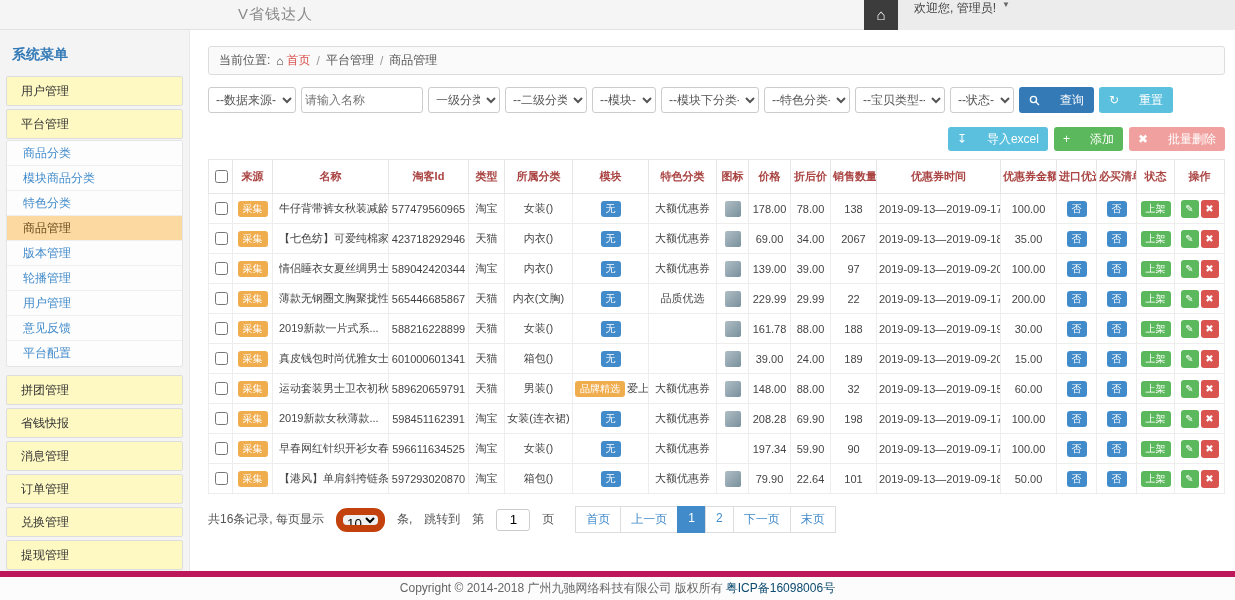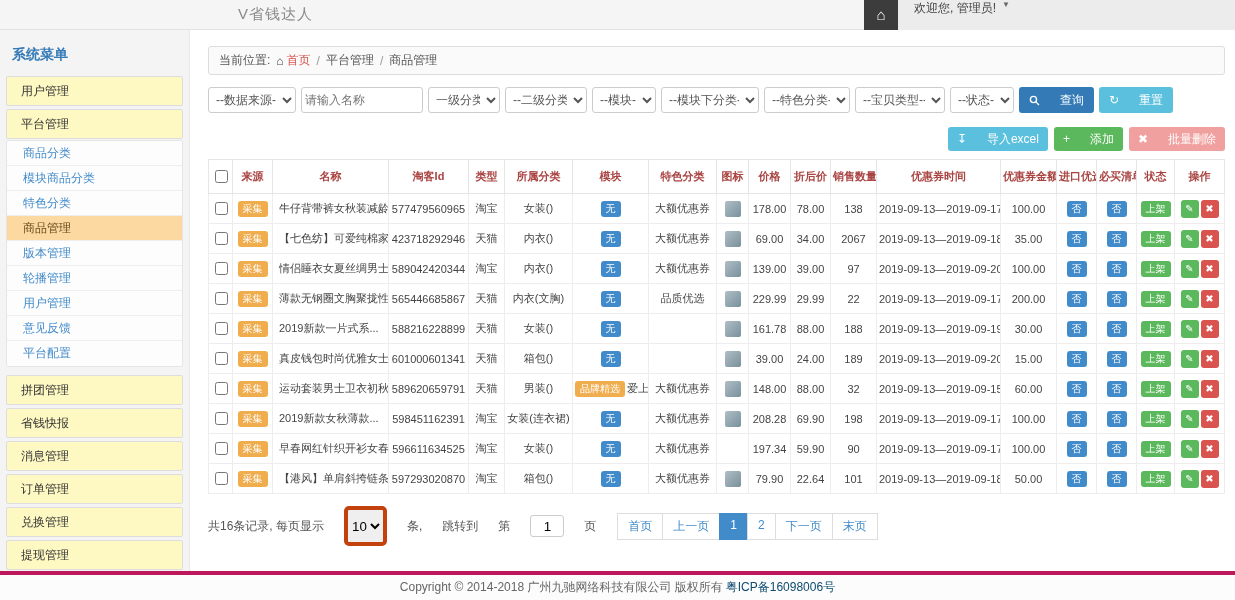--- a/index.html
+++ b/index.html
@@ -48,28 +48,28 @@
   .badge-orange{background:#f0ad4e}
   .badge-blue{background:#428bca;cursor:pointer}
   .badge-green{background:#5cb85c;cursor:pointer}
   .module-extra{margin-left:2px;color:#444}
   .thumb{display:inline-block;width:16px;height:16px;border-radius:2px;background:linear-gradient(135deg,#b0bec5,#78909c);vertical-align:middle}
   .op-btn{display:inline-block;width:18px;height:18px;line-height:17px;border-radius:3px;color:#fff;font-size:10px;cursor:pointer;margin:0 1px;text-align:center}
   .op-edit{background:#5cb85c}
   .op-del{background:#d9534f}
   
   .pagination-row{display:flex;align-items:center;gap:22px;margin-top:12px;color:#555}
-  .page-info{display:flex;align-items:center;gap:20px}
-  .page-info select{height:40px;border:4px solid #c2410c;border-radius:5px;font-family:inherit}
+  .page-info{display:flex;align-items:center;gap:12px}
+  .page-info select{height:24px;border:7px solid #c2410c;border-radius:11px;font-family:inherit}
   .page-info input{width:34px;height:22px;border:1px solid #ccc;border-radius:3px;text-align:center;font-family:inherit}
   .pager{display:flex}
   .page-btn{border:1px solid #ddd;background:#fff;color:#428bca;padding:4px 10px;font-size:12px;margin-left:-1px;cursor:pointer}
   .page-btn.active{background:#428bca;border-color:#428bca;color:#fff}
   
-  .footer{height:29px;border-top:4px solid #be185d;background:#fcfcfc;display:flex;align-items:center;justify-content:center;gap:3px;color:#666}
+  .footer{height:29px;border-top:6px solid #be185d;background:#fcfcfc;display:flex;align-items:center;justify-content:center;gap:3px;color:#666}
   .footer a{color:#0c4a6e;text-decoration:none;cursor:pointer}
 </style>
 </head>
 <body>
 
 <div class="topbar">
   <div class="topbar-title">V省钱达人</div>
   <div class="topbar-spacer"></div>
   <div class="home-btn">
     <span>⌂</span>

